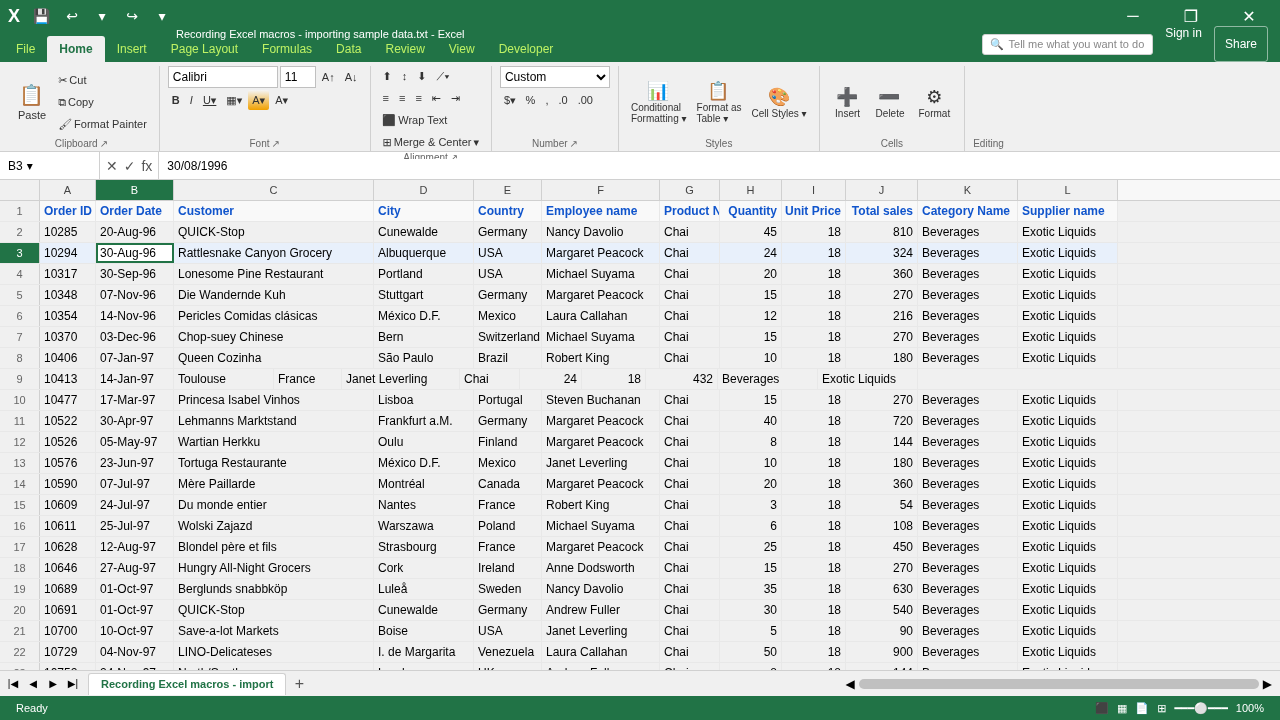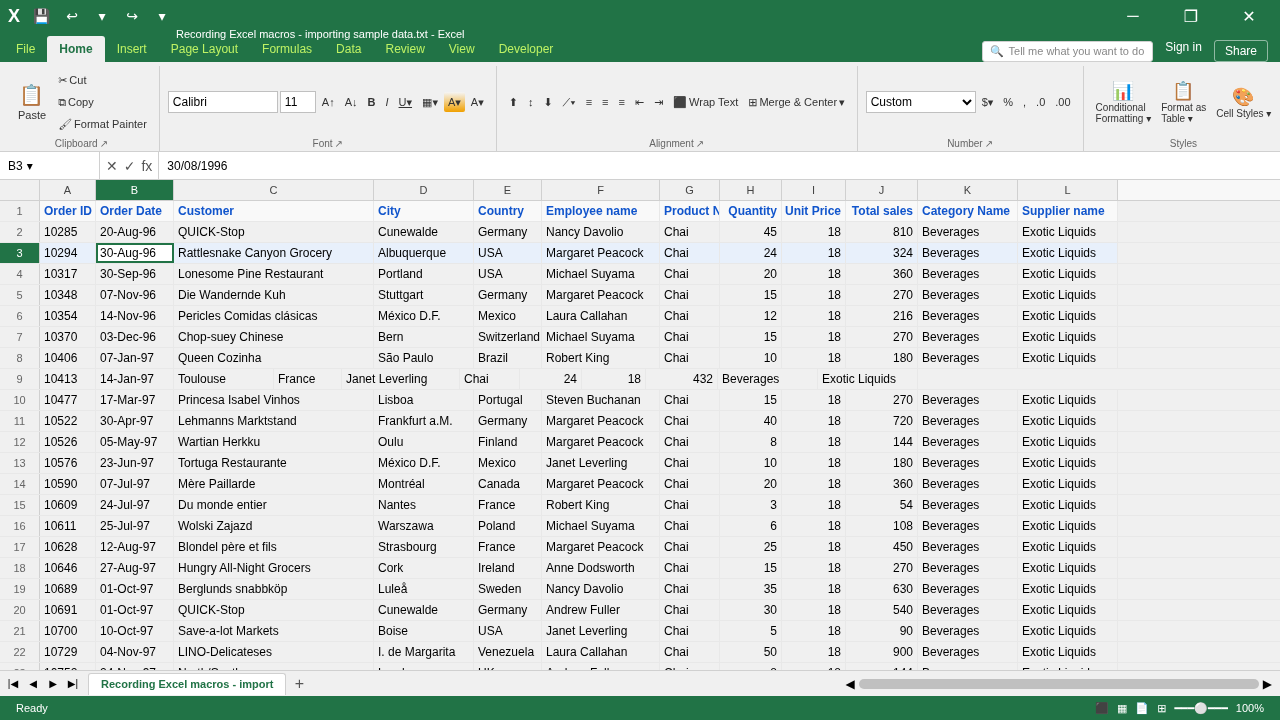--- a/index.html
+++ b/index.html
@@ -112,21 +112,21 @@
     }
     .font-size-box {
       width: 36px;
       height: 22px;
       border: 1px solid #c0c0c0;
       padding: 2px 4px;
       font-size: 12px;
       background: white;
     }
     .ribbon-row { display: flex; align-items: center; gap: 2px; }
-    .ribbon-col { display: flex; flex-direction: row; gap: 2px; flex: 1; }
+    .ribbon-col { display: flex; flex-direction: column; gap: 2px; flex: 1; }
 
     
     .num-format-select {
       width: 110px;
       height: 22px;
       border: 1px solid #c0c0c0;
       font-size: 12px;
       background: white;
     }
 
@@ -299,21 +299,21 @@
       color: #888;
       display: flex;
       align-items: center;
       gap: 4px;
       background: white;
       cursor: pointer;
     }
 
     .sign-in-area { display: flex; align-items: center; gap: 12px; color: white; font-size: 12px; }
     .sign-in-btn { cursor: pointer; }
-    .share-btn { cursor: pointer; padding: 3px 10px; border: 1px solid rgba(255,255,255,0.5); border-radius: 3px; }
+    .share-btn { cursor: pointer; padding: 10px 10px; border: 1px solid rgba(255,255,255,0.5); border-radius: 3px; }
 
     
     .w-a { width: 56px; }
     .w-b { width: 78px; }
     .w-c { width: 200px; }
     .w-d { width: 100px; }
     .w-e { width: 68px; }
     .w-f { width: 118px; }
     .w-g { width: 60px; }
     .w-h { width: 62px; }

